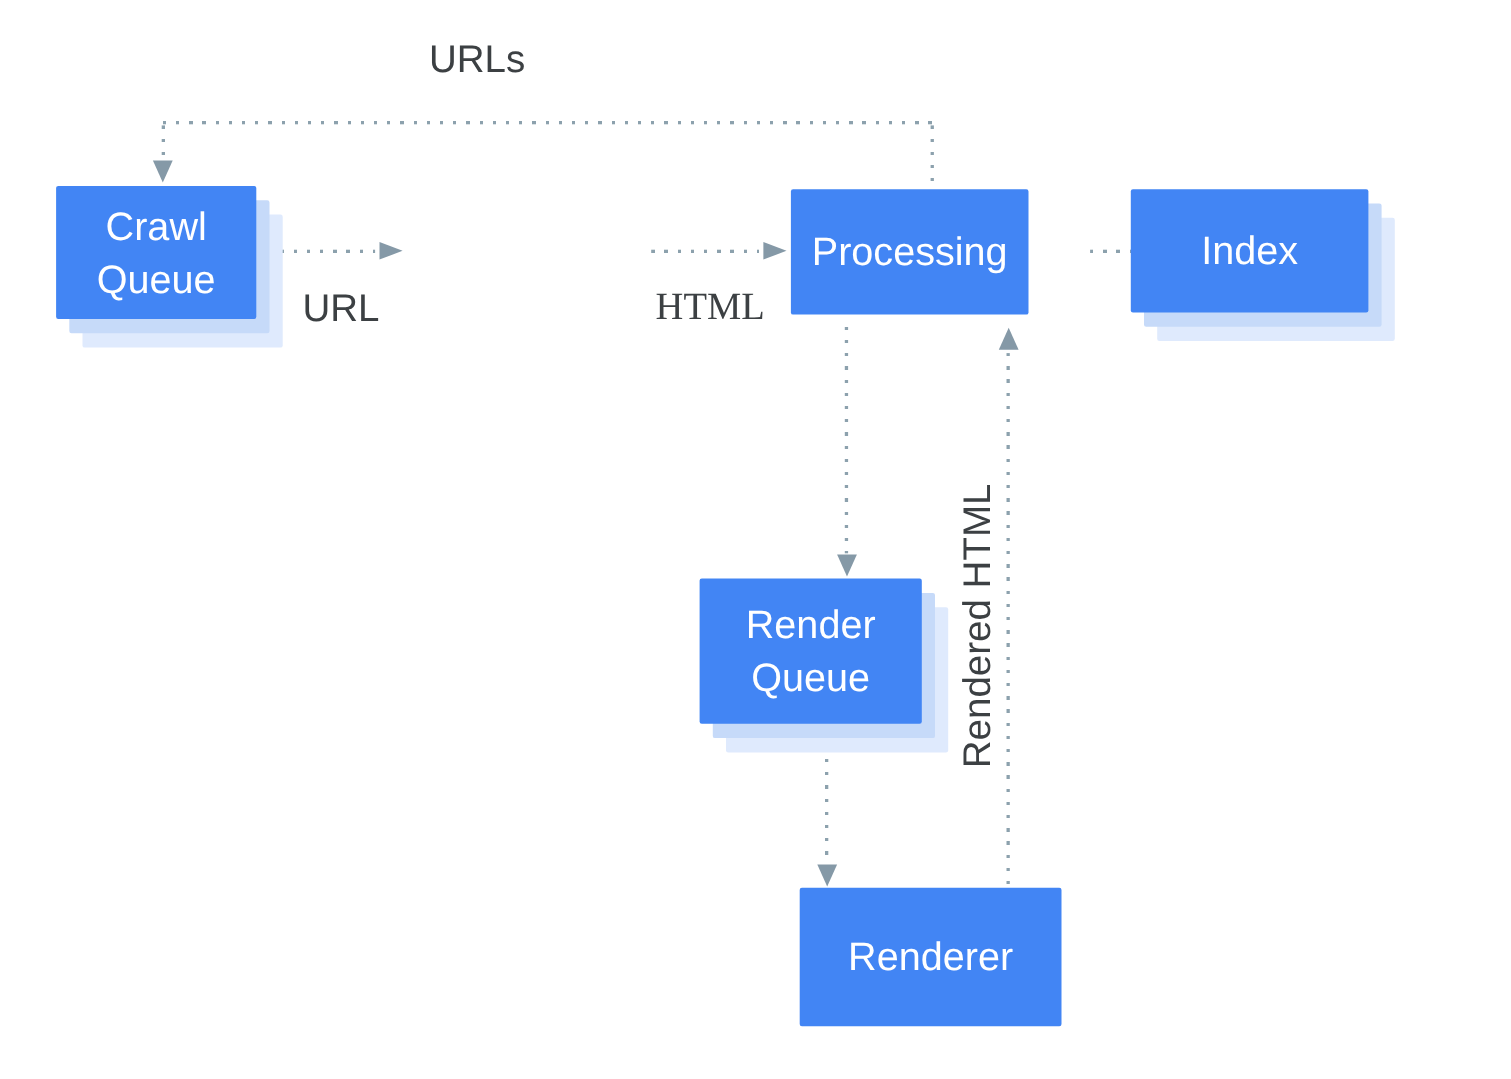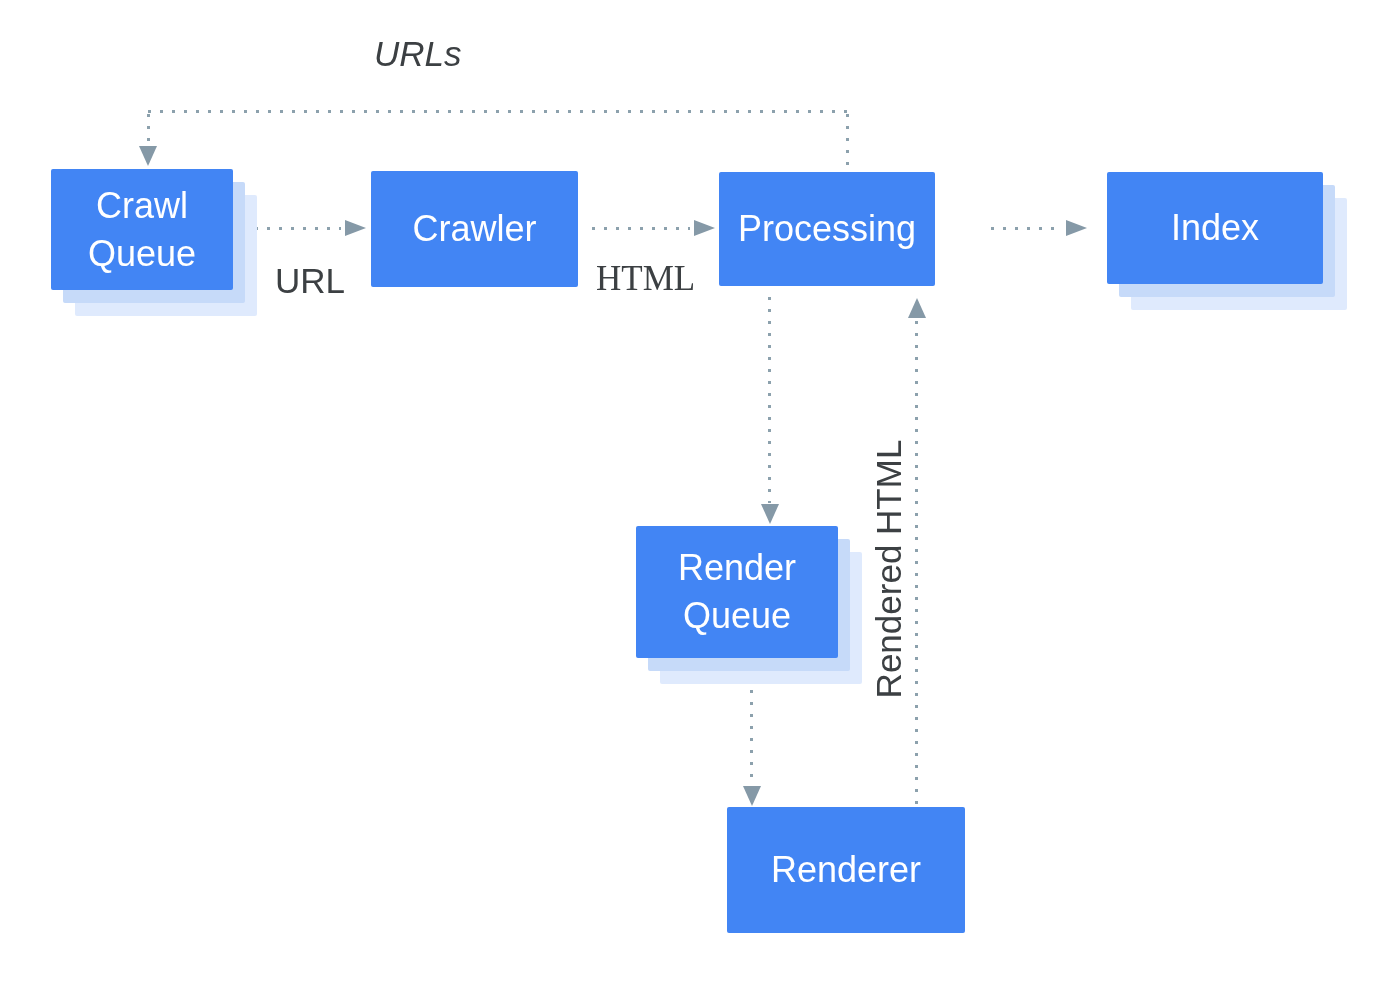--- a/index.html
+++ b/index.html
@@ -34,21 +34,21 @@
     line-height: 1.32;
     border-radius: 2px;
     padding: 4px 8px;
   }
   .node.shadowed {
     box-shadow: 12px 13px 0 var(--shadow1), 24px 26px 0 var(--shadow2);
   }
   #node-crawl-queue  { left: 51px;   top: 169px; width: 182px; height: 121px; }
   #node-crawler      { left: 371px;  top: 171px; width: 207px; height: 116px; }
   #node-processing   { left: 719px;  top: 172px; width: 216px; height: 114px; }
-  #node-index        { left: 1107px; top: 172px; width: 216px; height: 112px; }
+  #node-index        { left: 1028px; top: 172px; width: 216px; height: 112px; }
   #node-render-queue { left: 636px;  top: 526px; width: 202px; height: 132px; align-items: center; }
   #node-renderer     { left: 727px;  top: 807px; width: 238px; height: 126px; align-items: center; }
 
   
   .h-line {
     position: absolute;
     height: 3px;
     background: repeating-linear-gradient(to right, var(--dot) 0 3px, transparent 3px 12px);
   }
   .v-line {
@@ -79,21 +79,21 @@
   #arrow-into-renderer { left: 743px; top: 786px; }
   #arrow-up-into-proc  { left: 908px; top: 298px; }
 
   
   .flow-label {
     position: absolute;
     color: var(--label);
     font-size: 35px;
     white-space: nowrap;
   }
-  #label-urls { left: 374px; top: 34px; font-style: italic; }
+  #label-urls { left: 390px; top: 34px; }
   #label-url  { left: 275px; top: 261px; }
   #label-html { left: 596px; top: 259px; font-family: Liberation Serif, serif; }
   #label-rendered-html {
     left: 739px; top: 549px;
     width: 300px;
     text-align: center;
     transform: rotate(-90deg);
     transform-origin: center;
   }
 </style>
@@ -125,23 +125,20 @@
   <div class="v-line" id="line-rq-down"></div>
   <div class="arrow down" id="arrow-into-renderer"></div>
 
   <div class="v-line" id="line-renderer-up"></div>
   <div class="arrow up" id="arrow-up-into-proc"></div>
   <div class="flow-label" id="label-rendered-html">Rendered HTML</div>
 
   <div class="node shadowed" id="node-crawl-queue">
     <span>Crawl Queue</span>
   </div>
-  <div class="node" id="node-crawler">
-    <span>Crawler</span>
-  </div>
   <div class="node" id="node-processing">
     <span>Processing</span>
   </div>
   <div class="node shadowed" id="node-index">
     <span>Index</span>
   </div>
   <div class="node shadowed" id="node-render-queue">
     <span>Render Queue</span>
   </div>
   <div class="node" id="node-renderer">

